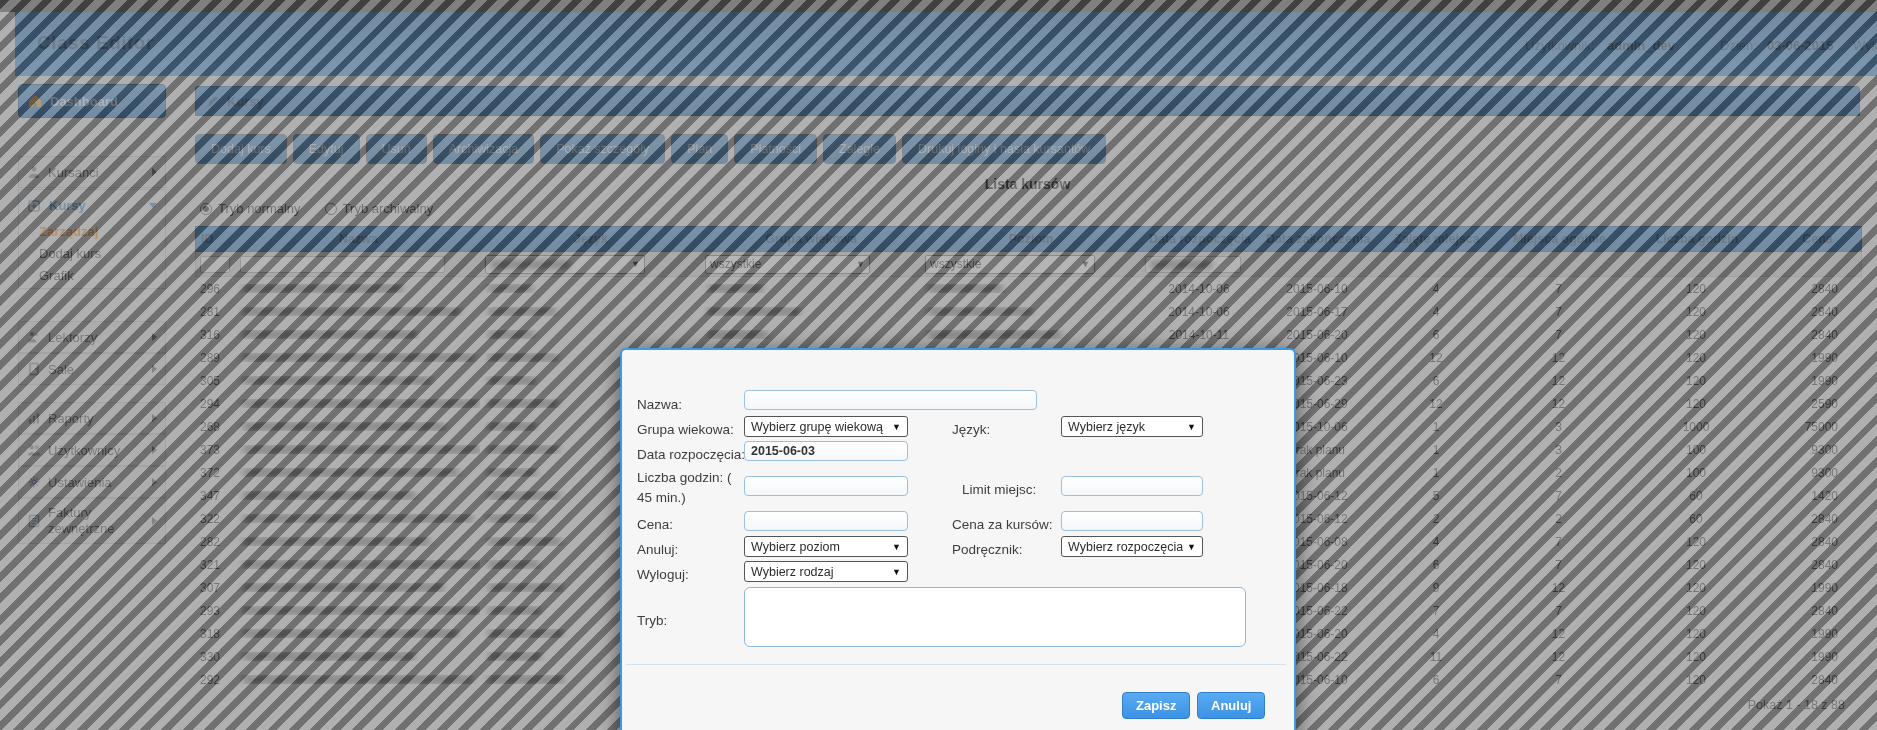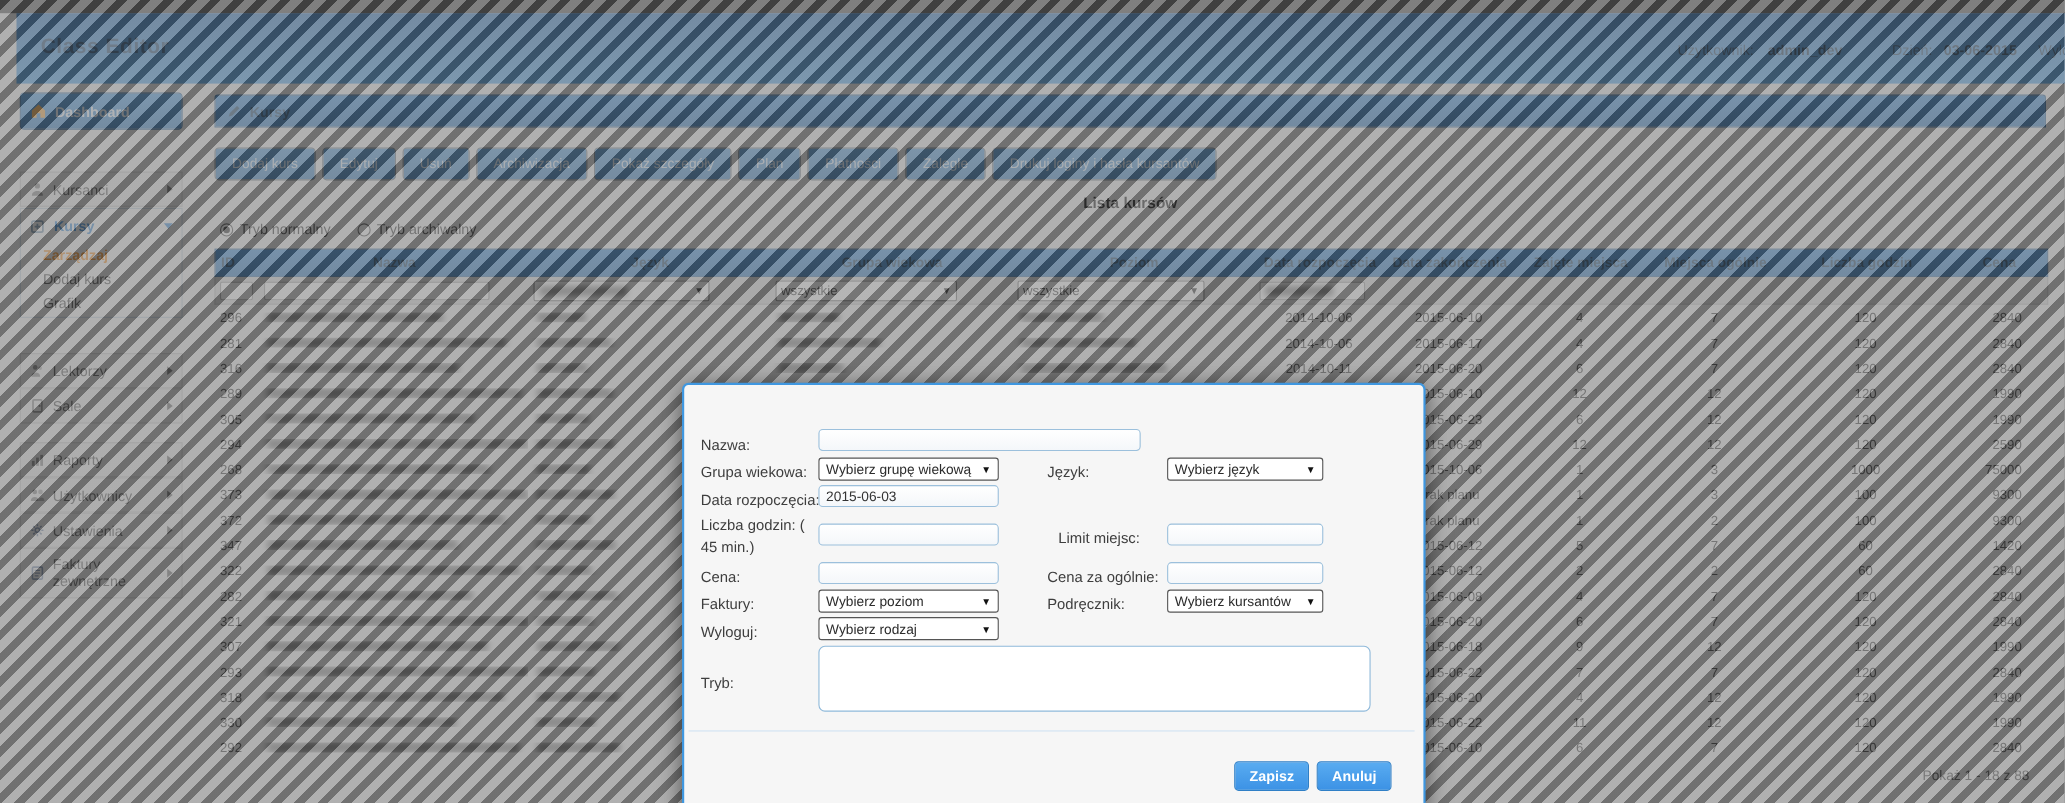--- a/index.html
+++ b/index.html
@@ -99,21 +99,21 @@
   .m-head {
     height:29px; background:linear-gradient(#55abf1,#3d98e8); border:1px solid #2f85d2; border-radius:4px;
     display:flex; align-items:center; padding:0 12px;
     color:#fff; font-size:14.5px; font-weight:bold;
   }
   .m-close { margin-left:auto; color:#fff; font-weight:bold; font-size:15px; cursor:pointer; line-height:1; }
   .m-label { position:absolute; font-size:13.5px; color:#3e3e3e; }
   .m-input {
     position:absolute; height:20px; border:1px solid #9cc0dc; border-radius:4px;
     background:linear-gradient(#ffffff,#f4f7fa); font-family:"Liberation Sans",sans-serif;
-    font-size:12.5px; color:#333; padding:0 6px; outline:none;
+    font-size:12.5px; color:#333; padding:0 6px; outline:none;font-weight:bold;
   }
   .m-select {
     position:absolute; height:21px; border:1px solid #555; border-radius:3px; background:#fff;
     display:flex; align-items:center; justify-content:space-between; padding:0 6px;
     font-size:12.5px; color:#2c2c2c; cursor:pointer;
   }
   .m-select .car { font-size:9px; color:#111; }
   .m-textarea {
     position:absolute; border:1px solid #8fb9da; border-radius:6px; background:#fff;
     resize:none; outline:none; font-family:"Liberation Sans",sans-serif; font-size:12.5px; color:#333; padding:4px 6px;
@@ -738,31 +738,31 @@
     <div class="m-label" style="left:15px; top:97px">Data rozpoczęcia:</div>
     <input class="m-input" style="left: 122px; top: 91px; width: 164px;" value="2015-06-03">
 
     <div class="m-label" style="left:15px; top:118px; width:106px; line-height:1.5">Liczba godzin: ( 45 min.)</div>
     <input class="m-input" style="left: 122px; top: 126px; width: 164px;">
     <div class="m-label" style="left:340px; top:132px">Limit miejsc:</div>
     <input class="m-input" style="left: 439px; top: 126px; width: 142px;">
 
     <div class="m-label" style="left:15px; top:167px">Cena:</div>
     <input class="m-input" style="left: 122px; top: 161px; width: 164px;">
-    <div class="m-label" style="left:330px; top:167px">Cena za ogólnie:</div>
+    <div class="m-label" style="left:330px; top:167px">Cena za kursów:</div>
     <input class="m-input" style="left: 439px; top: 161px; width: 142px;">
 
-    <div class="m-label" style="left:15px; top:192px">Faktury:</div>
+    <div class="m-label" style="left:15px; top:192px">Anuluj:</div>
     <div class="m-select" style="left:122px; top:186px; width:164px">
       <span>Wybierz poziom</span>
         <span class="car">▼</span>
     </div>
     <div class="m-label" style="left:330px; top:192px">Podręcznik:</div>
     <div class="m-select" style="left:439px; top:186px; width:142px">
-      <span>Wybierz kursantów</span>
+      <span>Wybierz rozpoczęcia</span>
         <span class="car">▼</span>
     </div>
 
     <div class="m-label" style="left:15px; top:217px">Wyloguj:</div>
     <div class="m-select" style="left:122px; top:211px; width:164px">
       <span>Wybierz rodzaj</span>
         <span class="car">▼</span>
     </div>
 
     <div class="m-label" style="left:15px; top:263px">Tryb:</div>

